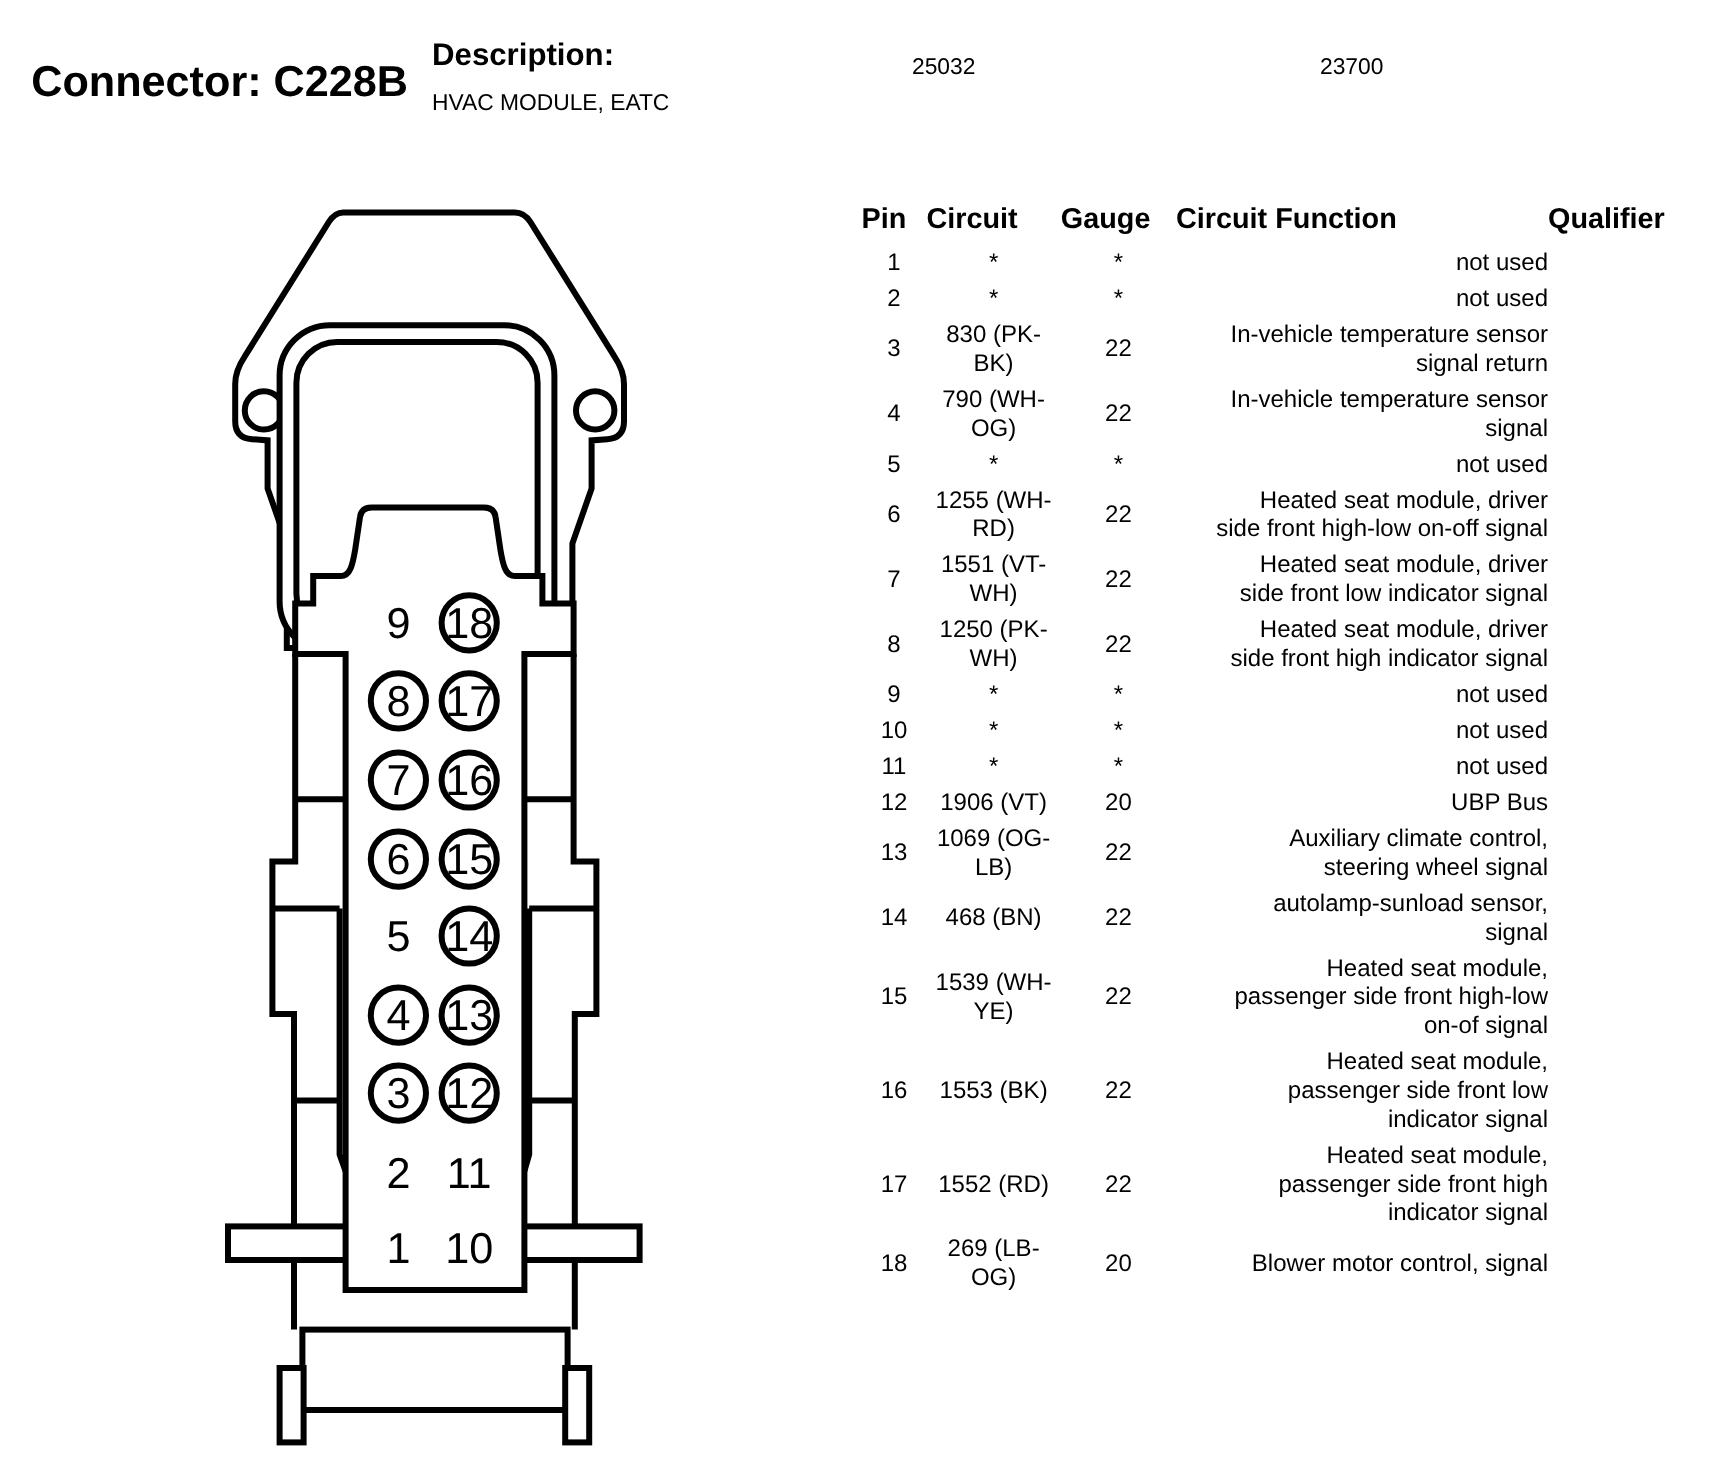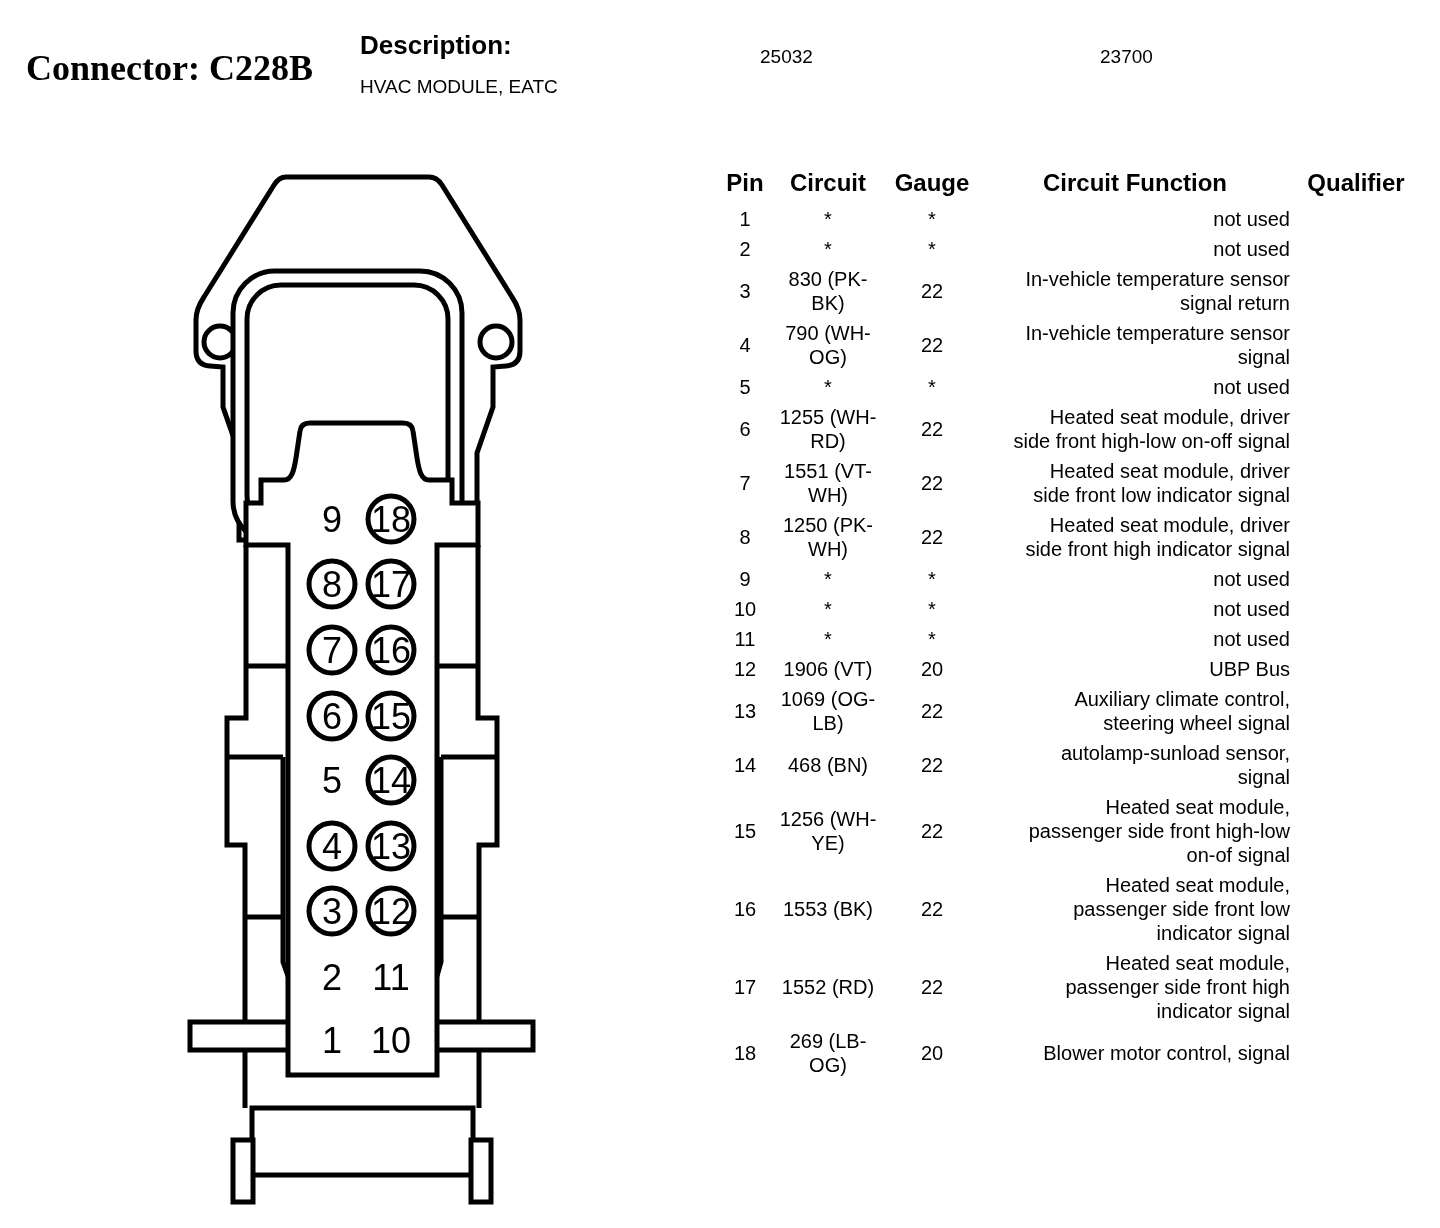--- a/index.html
+++ b/index.html
@@ -10,21 +10,20 @@
     overflow:hidden;
     font-family:"Liberation Sans", sans-serif;
     color:#000;
   }
 
   
   .doc-title {
     position:absolute; left:26px; top:50px;
     font-size:36px; line-height:36px; font-weight:bold;
     white-space:nowrap;
-    font-family:Liberation Serif, serif;
   }
   .hdr-col { position:absolute; top:30px; text-align:left; }
   .hdr-col .hdr-label { font-size:26px; line-height:30px; font-weight:bold; }
   .hdr-col .hdr-value { font-size:19px; line-height:30px; margin-top:12px; }
   #hdr-description { left:360px;  width:350px; }
   #hdr-harness     { left:760px;  width:240px; }
   #hdr-basepart    { left:1100px; width:270px; }
 
   
   #diagram-svg { position:absolute; left:0; top:0; }
@@ -38,21 +37,21 @@
   .pintable {
     position:absolute; left:718px; top:168px; width:704px;
     font-size:20px; line-height:24px;
   }
   .pt-header {
     display:grid;
     grid-template-columns:54px 112px 96px 310px 132px;
     font-weight:bold; font-size:24px; line-height:30px;
     height:36px;
   }
-  .pt-header > div { text-align:center; }
+  .pt-header > div { text-align:left; }
   .pt-row {
     display:grid;
     grid-template-columns:54px 112px 96px 310px 132px;
     align-items:center;
     padding:3px 0;
   }
   .pt-cell { text-align:center; }
   .cell-circuit { white-space:pre-line; }
   .cell-function {
     text-align:right;
@@ -264,21 +263,21 @@
       <div class="pt-row">
         <div class="pt-cell cell-pin">14</div>
         <div class="pt-cell cell-circuit">468 (BN)</div>
         <div class="pt-cell cell-gauge">22</div>
         <div class="pt-cell cell-function">autolamp-sunload sensor,
 signal</div>
         <div class="pt-cell cell-qualifier"></div>
       </div>
       <div class="pt-row">
         <div class="pt-cell cell-pin">15</div>
-        <div class="pt-cell cell-circuit">1256 (WH-
+        <div class="pt-cell cell-circuit">1539 (WH-
 YE)</div>
         <div class="pt-cell cell-gauge">22</div>
         <div class="pt-cell cell-function">Heated seat module,
 passenger side front high-low
 on-of signal</div>
         <div class="pt-cell cell-qualifier"></div>
       </div>
       <div class="pt-row">
         <div class="pt-cell cell-pin">16</div>
         <div class="pt-cell cell-circuit">1553 (BK)</div>

